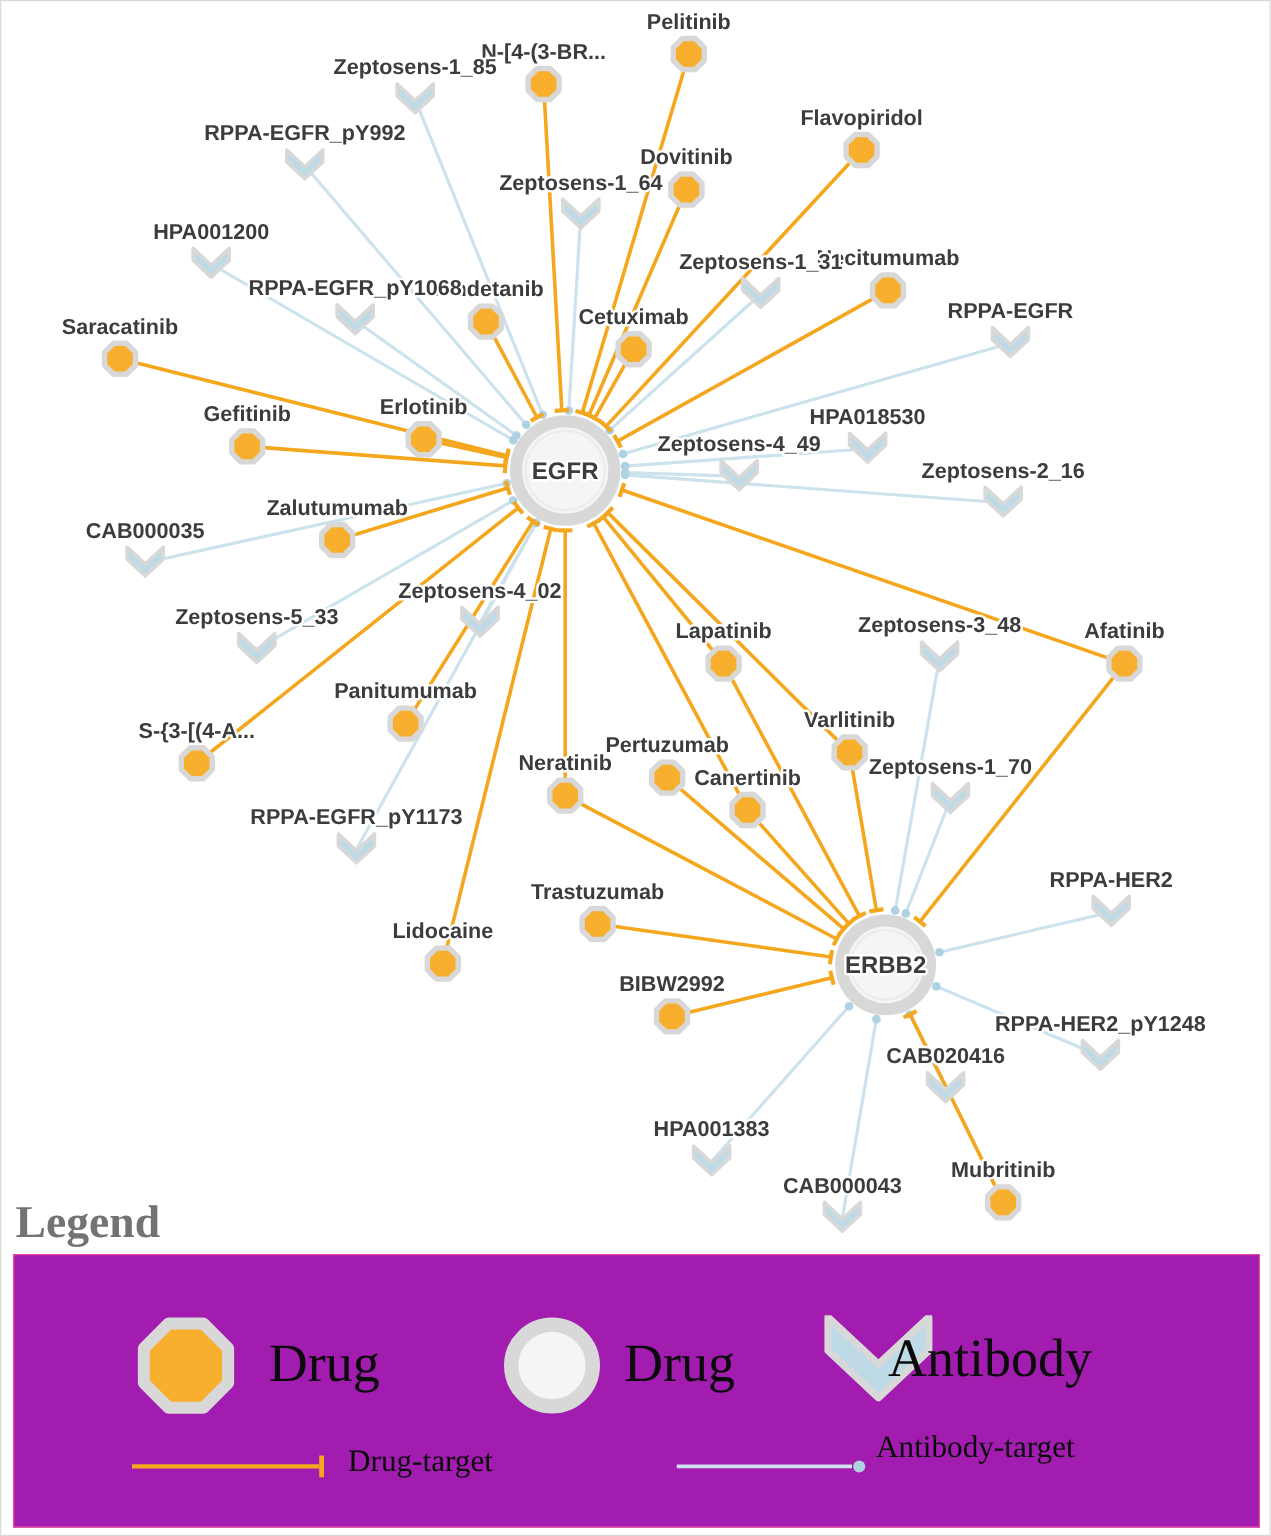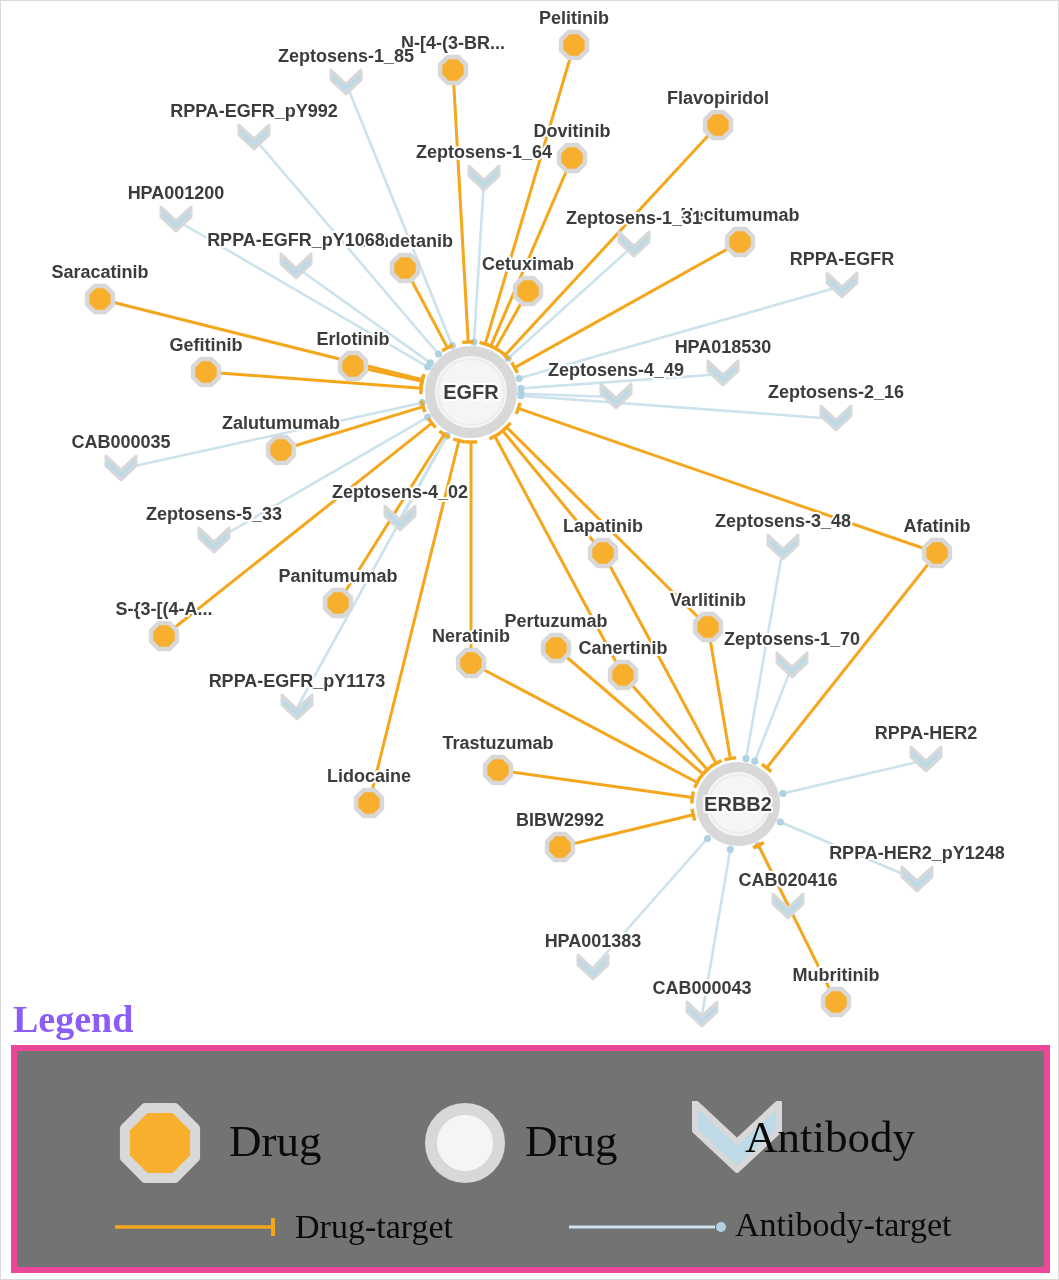--- a/index.html
+++ b/index.html
@@ -14,41 +14,41 @@
     overflow: hidden;
   }
   #graph { position: absolute; left: 0; top: 0; }
   .legend-title {
     position: absolute;
     left: 12px;
     top: 996px;
     font-family: "Liberation Serif", "DejaVu Serif", serif;
     font-weight: bold;
     font-size: 38px;
-    color: #8b5cf6;
+    color: #737373;
   }
   .legend-box {
     position: absolute;
     left: 10px;
     top: 1044px;
     width: 1039px;
     height: 228px;
-    background: #737373;
-    border: 6px solid #ec4899;
+    background: #a21caf;
+    border: 1px solid #ec4899;
   }
   .legend-box .li { position: absolute; }
   .legend-box .lt {
     position: absolute;
     font-family: "Liberation Serif", "DejaVu Serif", serif;
     color: #0a0a0a;
     line-height: 1;
     white-space: nowrap;
   }
   .lt.big { font-size: 45px; }
-  .lt.small { font-size: 34px; }
+  .lt.small { font-size: 26px; }
 </style>
 </head>
 <body>
 
 <div class="figure">
   <svg id="graph" width="1059" height="1280" viewBox="0 0 1059 1280">
       <g>
         <line x1="345" y1="82" x2="451.2" y2="344.6" stroke="#CCE2EC" stroke-width="2.6"></line>
         <circle cx="451.2" cy="344.6" r="3.6" fill="#AFD2E2"></circle>
         <line x1="253" y1="137" x2="437.5" y2="353.0" stroke="#CCE2EC" stroke-width="2.6"></line>
@@ -361,15 +361,15 @@
     <svg class="li" id="icon-drug-edge" style="left:94px;top:164px" width="178" height="24">
         <line x1="4" y1="12" x2="160" y2="12" stroke="#F4A71D" stroke-width="3.5"></line>
         <line x1="162" y1="3" x2="162" y2="21" stroke="#F4A71D" stroke-width="4"></line>
       </svg>
     <span class="lt small" style="left:278px;top:159px">Drug-target</span>
 
     <svg class="li" id="icon-antibody-edge" style="left:548px;top:164px" width="172" height="24">
         <line x1="4" y1="12" x2="150" y2="12" stroke="#CCE2EC" stroke-width="3"></line>
         <circle cx="156" cy="12" r="5" fill="#AFD2E2"></circle>
       </svg>
-    <span class="lt small" style="left:718px;top:157px">Antibody-target</span>
+    <span class="lt small" style="left:718px;top:147px">Antibody-target</span>
   </div>
 </div>
 
 </body></html>

